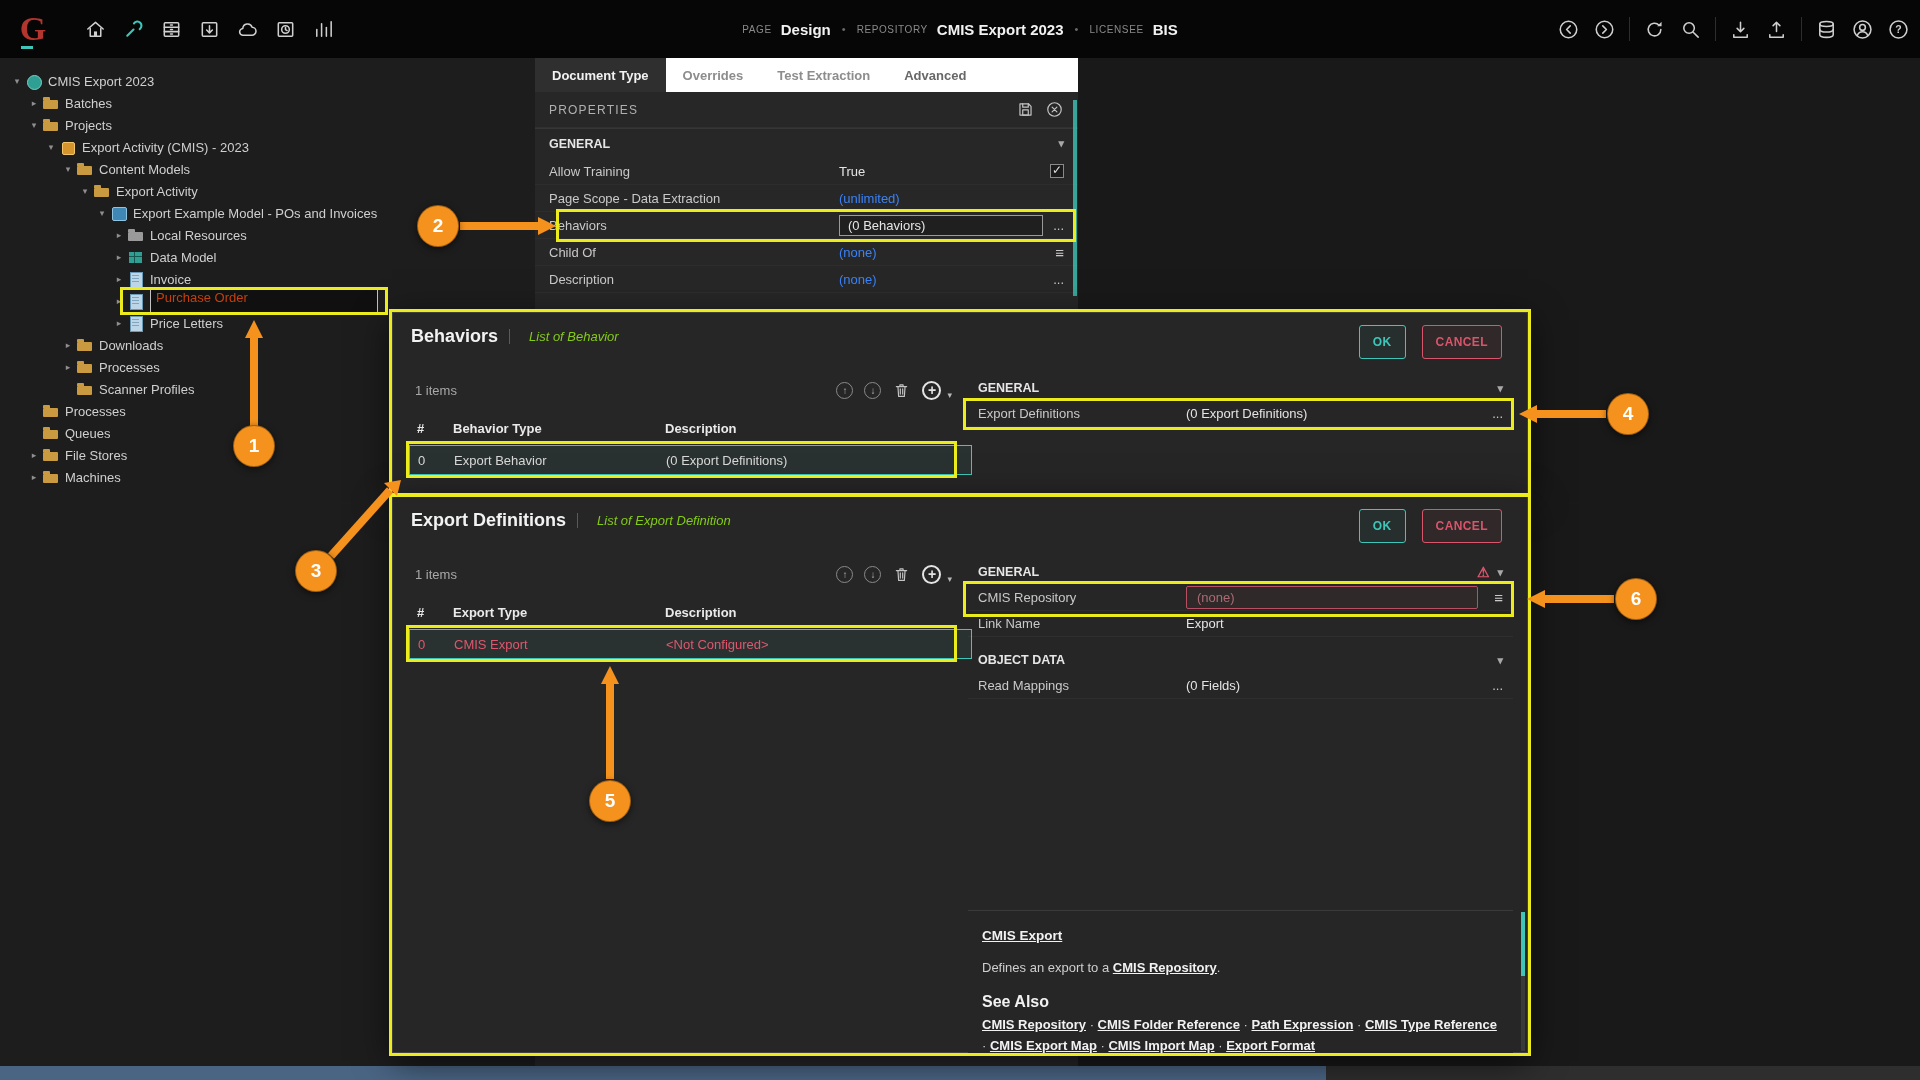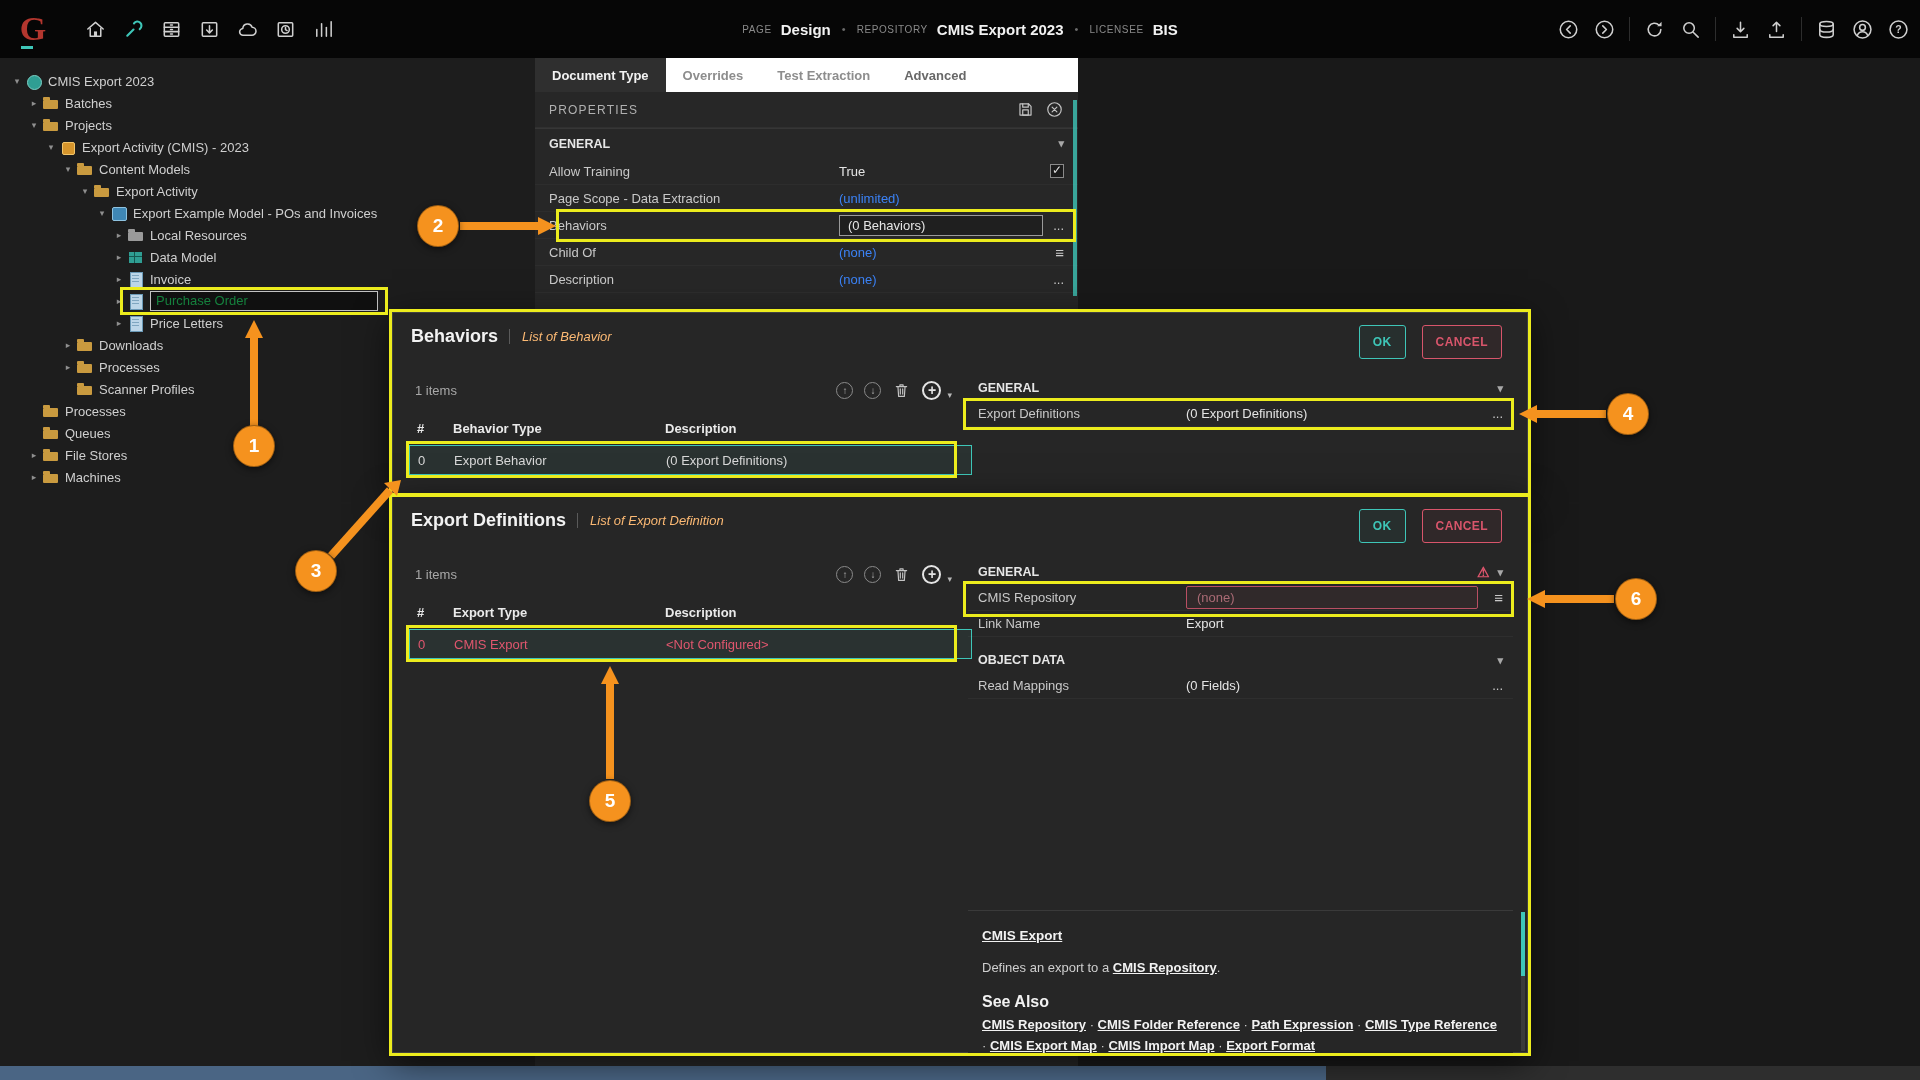--- a/index.html
+++ b/index.html
@@ -33,21 +33,21 @@
   .ic-local-resources::before,.ic-local-resources::after{background:#9a9a9a;}
   .ic-project::before{content:'';position:absolute;left:2px;top:3px;width:11px;height:11px;background:#d6952c;border-radius:2px;border:1px solid #f2c56a;}
   .ic-content-model::before{content:'';position:absolute;left:1px;top:2px;width:13px;height:12px;background:#3f87b5;border-radius:2px;border:1px solid #8fc3e0;}
   .ic-data-model::before{content:'';position:absolute;left:1px;top:3px;width:13px;height:11px;background:#2f9e93;}
   .ic-data-model::after{content:'';position:absolute;left:1px;top:3px;width:13px;height:11px;
     background:linear-gradient(to right,transparent 5px,#155750 5px,#155750 6px,transparent 6px),
                linear-gradient(to bottom,transparent 4px,#155750 4px,#155750 5px,transparent 5px);}
   .ic-document-type::before{content:'';position:absolute;left:2px;top:1px;width:11px;height:14px;background:#bcd6e8;border:1px solid #6b9ab8;}
   .ic-document-type::after{content:'';position:absolute;left:4px;top:4px;width:7px;height:8px;
     background:repeating-linear-gradient(to bottom,#7fa6c0 0 1px,transparent 1px 3px);}
-  .tree-row.selected .tree-label{border:1px solid #c2c2c2;background:#101010;color:#15803d;padding:1px 8px 2px 5px;min-width:228px;}
+  .tree-row.selected .tree-label{border:1px solid #c2c2c2;background:#101010;color:#c2410c;padding:1px 8px 9px 5px;min-width:228px;}
 
   
   #props-panel{position:absolute;left:535px;top:58px;width:543px;height:1008px;background:#272727;}
   #tabs{display:flex;height:34px;background:#ffffff;}
   .tab{padding:0 17px;display:flex;align-items:center;font-size:13px;font-weight:bold;color:#8d8d8d;}
   .tab.active{background:#2f2f2f;color:#f2f2f2;}
   .tab.disabled{color:#686868;}
   #props-header{height:36px;display:flex;align-items:center;padding:0 14px;color:#b0b0b0;font-size:12px;letter-spacing:1.2px;border-bottom:1px solid #303030;}
   #props-header .spacer{flex:1;}
   .mini-ico{width:19px;height:19px;margin-left:10px;}
@@ -68,21 +68,21 @@
   .value-box{border:1px solid #9a9a9a;background:#1f1f1f;color:#e6e6e6;padding:2px 8px;width:204px;flex:none;}
   .value-box.pink{border:1px solid #b94f63;background:rgba(185,79,99,0.07);color:#aa6b75;width:292px;border-radius:2px;padding:3px 10px;}
   #props-scroll{position:absolute;right:1px;top:42px;width:4px;height:196px;background:#3ec6b8;opacity:.8;}
 
   
   .dialog{position:absolute;background:#262626;border:1px solid #404040;box-shadow:0 8px 34px rgba(0,0,0,.65);z-index:20;}
   #dlg-behaviors{left:392px;top:312px;width:1136px;height:182px;}
   #dlg-exportdefs{left:392px;top:496px;width:1136px;height:557px;}
   .dlg-title-row{position:absolute;left:18px;top:13px;display:flex;align-items:center;}
   .dlg-title{font-size:18px;font-weight:bold;color:#f2f2f2;}
-  .dlg-subtitle{font-style:italic;font-size:13px;color:#fdba74;border-left:1px solid #5a5a5a;padding-left:12px;margin-left:11px;}
+  .dlg-subtitle{font-style:italic;font-size:13px;color:#84cc16;border-left:1px solid #5a5a5a;padding-left:19px;margin-left:11px;}
   .dlg-buttons{position:absolute;right:25px;top:12px;display:flex;gap:16px;}
   .btn{height:34px;padding:0 13px;display:flex;align-items:center;font-size:12px;font-weight:bold;border-radius:3px;letter-spacing:.4px;}
   .btn-ok{color:#3ec6b8;border:1px solid #3ec6b8;background:rgba(62,198,184,.06);}
   .btn-cancel{color:#d8556b;border:1px solid #d8556b;background:rgba(216,85,107,.06);}
   .dlg-left{position:absolute;left:16px;top:64px;width:563px;}
   .items-row{display:flex;justify-content:space-between;align-items:center;height:26px;padding:0 20px 0 6px;}
   .items-count{color:#a8a8a8;font-size:13px;}
   .items-tools{display:flex;align-items:center;gap:11px;}
   .tb-circle{width:17px;height:17px;border-radius:50%;border:1px solid #8a8a8a;color:#b8b8b8;font-size:10px;display:flex;align-items:center;justify-content:center;}
   .tb-add{width:19px;height:19px;border-radius:50%;border:2px solid #e4e4e4;color:#e4e4e4;font-weight:bold;font-size:14px;display:flex;align-items:center;justify-content:center;line-height:1;}

